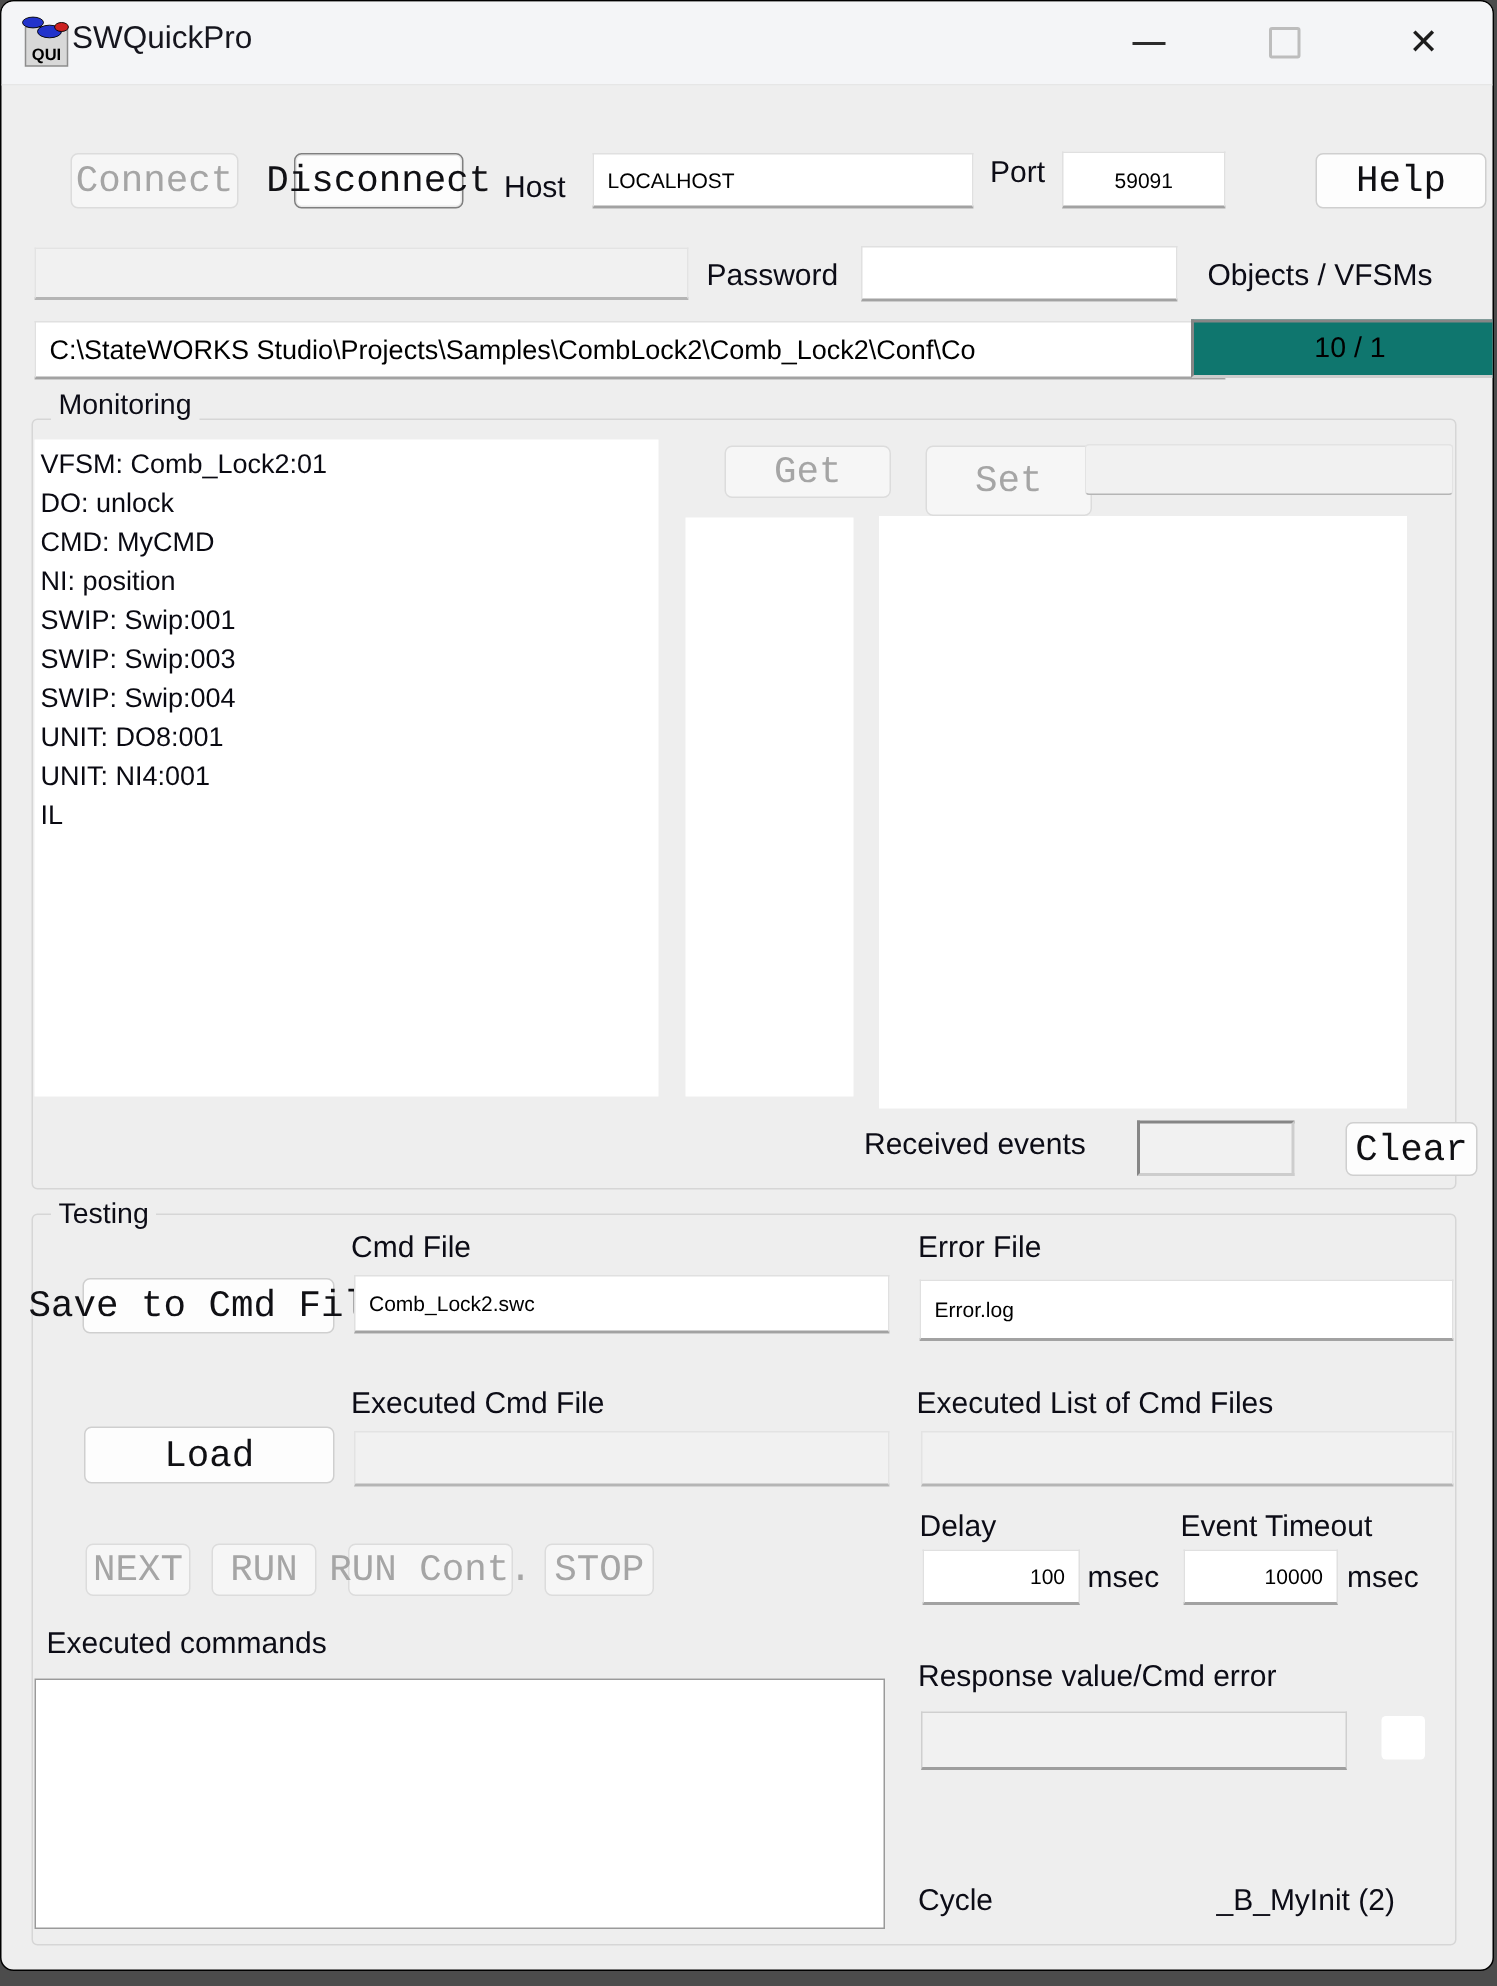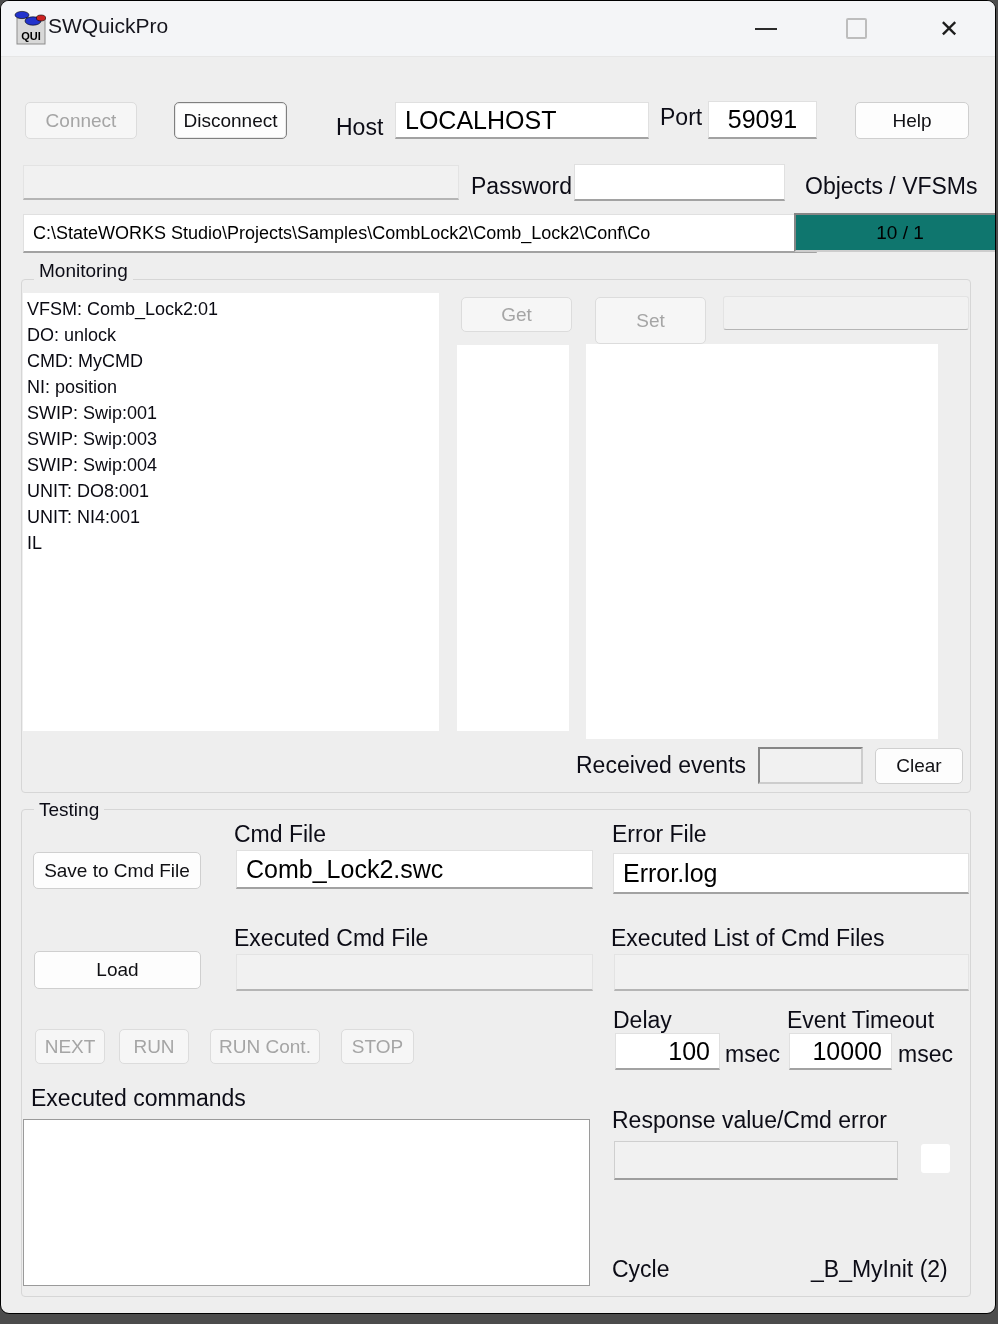--- a/index.html
+++ b/index.html
@@ -21,33 +21,33 @@
   .title-text{
     position:absolute;left:47px;top:13px;font-size:21px;color:#16161e;
   }
   .app-icon{
     position:absolute;left:12px;top:9px;width:34px;height:36px;
   }
   .ctl{position:absolute;top:0;height:55px;width:48px;display:flex;align-items:center;justify-content:center;}
   .min-glyph{width:22px;height:2px;background:#2b2b2b;}
   .max-glyph{width:17px;height:17px;border:2px solid #bdbdbd;border-radius:2px;}
   .close-glyph{font-size:24px;color:#1c1c1c;line-height:1;}
-  .lbl{position:absolute;font-size:23px;color:#0c0c16;white-space:nowrap;}
+  .lbl{position:absolute;font-size:20px;color:#0c0c16;white-space:nowrap;}
   .btn{
     position:absolute;box-sizing:border-box;
     background:#fdfdfd;border:1px solid #cfcfcf;border-radius:5px;
-    font-family:Liberation Sans, sans-serif;font-size:19px;color:#101014;
-    display:flex;align-items:center;justify-content:center;white-space:nowrap;
+    font-family:Liberation Mono, monospace;font-size:25px;color:#101014;
+    display:flex;align-items:center;justify-content:center;white-space:nowrap;margin-left:22px;
   }
   .btn-default{border:1px solid #7f7f7f;box-shadow:0 0 0 1px #e9e9e9 inset;}
   .btn-disabled{color:#a5a5a5;background:#f6f6f6;border-color:#dcdcdc;}
   .field{
     position:absolute;box-sizing:border-box;background:#ffffff;
     border:1px solid #e0e0e0;border-bottom:2px solid #a2a2a2;
-    font-size:25px;color:#000;display:flex;align-items:center;
+    font-size:14px;color:#000;display:flex;align-items:center;
     padding:0 9px;white-space:nowrap;overflow:hidden;
   }
   .field-gray{background:#f1f1f1;border:1px solid #e3e3e3;border-bottom:2px solid #b5b5b5;}
   .sunken{
     position:absolute;box-sizing:border-box;background:#f1f1f1;
     border:2px solid;border-color:#868686 #cdcdcd #cdcdcd #868686;
     font-size:19px;color:#000;display:flex;align-items:center;justify-content:center;
   }
   .panel-white{position:absolute;background:#ffffff;}
   .groupbox{

